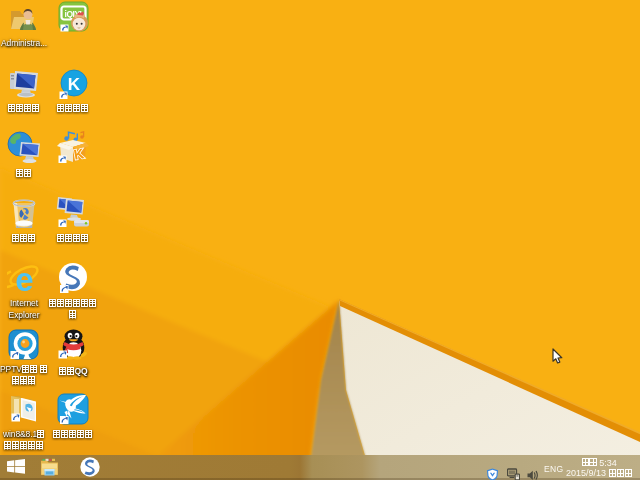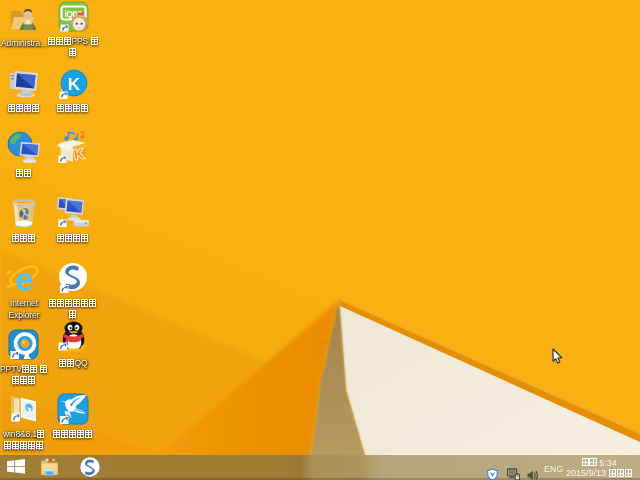--- a/index.html
+++ b/index.html
@@ -86,21 +86,20 @@
   <circle cx="21" cy="23" r="6.3" fill="#f7e8d8"></circle>
   <circle cx="18.8" cy="22.8" r="1" fill="#333"></circle>
   <circle cx="23.6" cy="22.8" r="1" fill="#333"></circle>
   <path d="M21,27.5 q-1.5,0 -1.5,-1.2 q1.5,0.8 3,0 q0,1.2 -1.5,1.2 Z" fill="#b96"></path>
   <path d="M16,14.5 q5,-3.5 11,-0.5 l-1.2,3.2 q-4,-2.2 -8.5,0 Z" fill="#e8b482"></path>
   <path d="M19,13 q2,-3 4,-1 q1.5,-2.5 3,0 l-1,2.5 -5,-0.5 Z" fill="#e05050"></path>
   <rect x="2.5" y="23.5" width="8" height="7" fill="#fff"></rect>
   <path d="M4,29.5 q0,-4 4.5,-4 l-1.6,-1.2 3,0.5 -0.5,3 -1.1,-1.6 q-3,0.5 -2.8,3.3 Z" fill="#2a63b8"></path>
  </svg>
       </div>
- <div class="lbl"><span class="c"></span><span class="c"></span><span class="c"></span>PPS <span class="c"></span><br><span class="c"></span></div>
 </div>
 
 <div class="ic" style="left:-8px;top:69px;">
  <div class="im">
         <svg width="32" height="30" viewBox="0 0 32 30">
   <rect x="2" y="4" width="5" height="16" rx="1" fill="#c7cdd4"></rect>
   <rect x="3" y="6" width="3" height="1.5" fill="#8a9099"></rect>
   <rect x="3" y="9" width="3" height="1.5" fill="#8a9099"></rect>
   <path d="M7,2 L30,4 L28,22 L6,20 Z" fill="#d6dade"></path>
   <path d="M9,4.5 L27.5,6.2 L26,19.5 L7.8,17.8 Z" fill="#1e3e9e"></path>
@@ -239,21 +238,21 @@
   <circle cx="17" cy="15.5" r="7.6" fill="#2aa2de"></circle>
   <circle cx="17" cy="15.5" r="4.4" fill="#f6a01e"></circle>
   <circle cx="15.6" cy="14" r="1.4" fill="#fbd28a"></circle>
   <rect x="2.5" y="23" width="8.5" height="8" fill="#fff"></rect>
   <path d="M4,29.5 q0,-4.5 5,-4.5 l-1.8,-1.3 3.2,0.6 -0.6,3.2 -1.2,-1.7 q-3.4,0.5 -3.2,3.7 Z" fill="#2a63b8"></path>
  </svg>
       </div>
  <div class="lbl">PPTV<span class="c"></span><span class="c"></span> <span class="c"></span><br><span class="c"></span><span class="c"></span><span class="c"></span></div>
 </div>
 
-<div class="ic" style="left:41px;top:324px;">
+<div class="ic" style="left:41px;top:332px;font-weight:bold;">
  <div class="im">
         <svg width="32" height="34" viewBox="0 0 32 34">
   <ellipse cx="16.5" cy="19.5" rx="10.8" ry="11.2" fill="#141414"></ellipse>
   <ellipse cx="16.5" cy="8.3" rx="9" ry="6.8" fill="#141414"></ellipse>
   <ellipse cx="16.5" cy="22.5" rx="7.8" ry="8.2" fill="#fff"></ellipse>
   <ellipse cx="26.8" cy="26.5" rx="3.4" ry="1.8" fill="#f5b718" transform="rotate(-35 26.8 26.5)"></ellipse>
   <ellipse cx="13" cy="7.6" rx="2.3" ry="2.8" fill="#fff"></ellipse>
   <ellipse cx="20" cy="7.6" rx="2.3" ry="2.8" fill="#fff"></ellipse>
   <circle cx="13.6" cy="8.1" r="1.1" fill="#111"></circle>
   <circle cx="19.4" cy="8.1" r="1.1" fill="#111"></circle>

